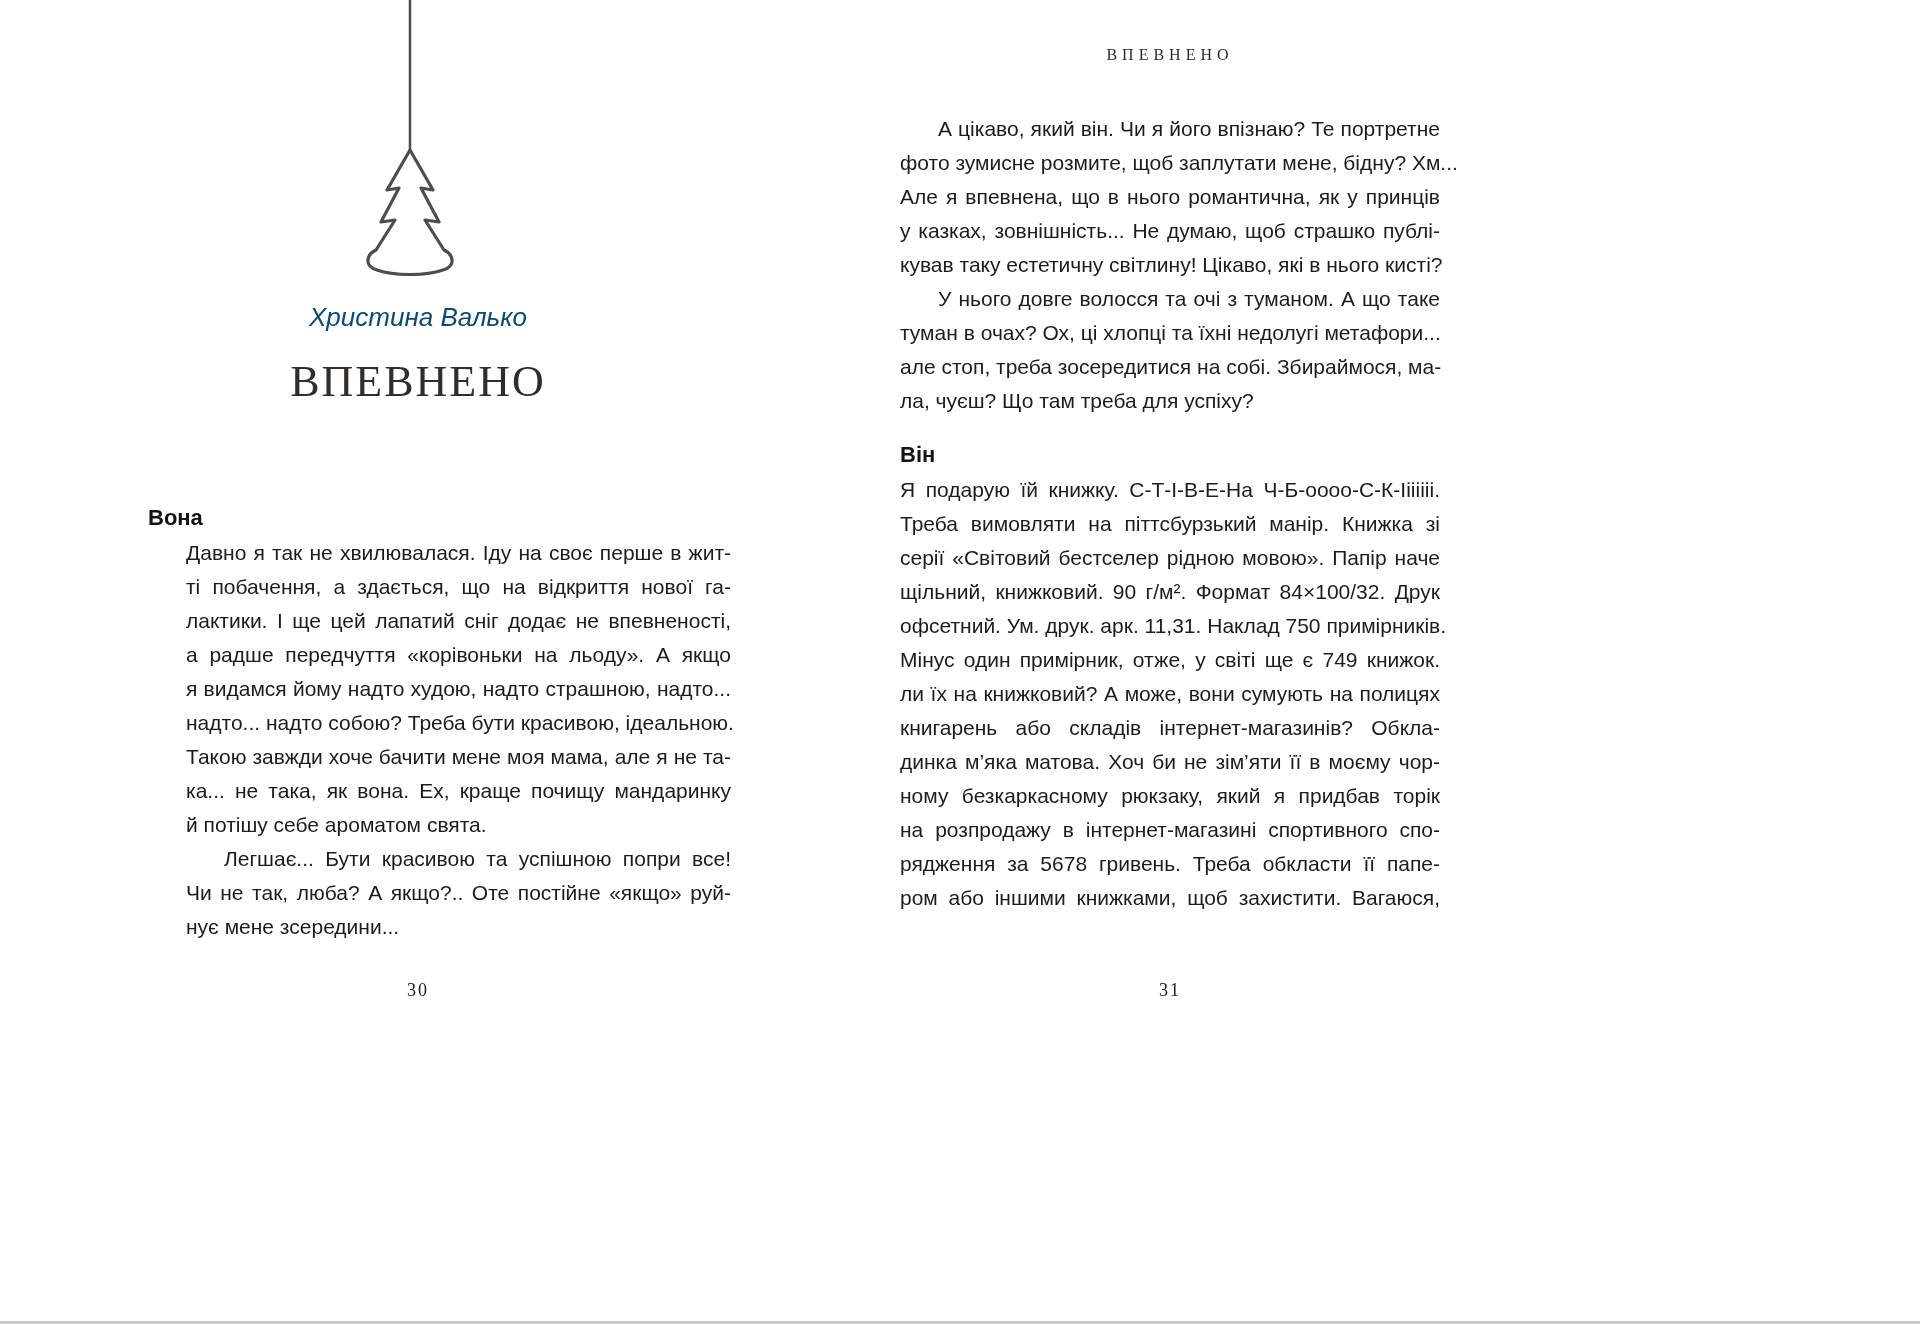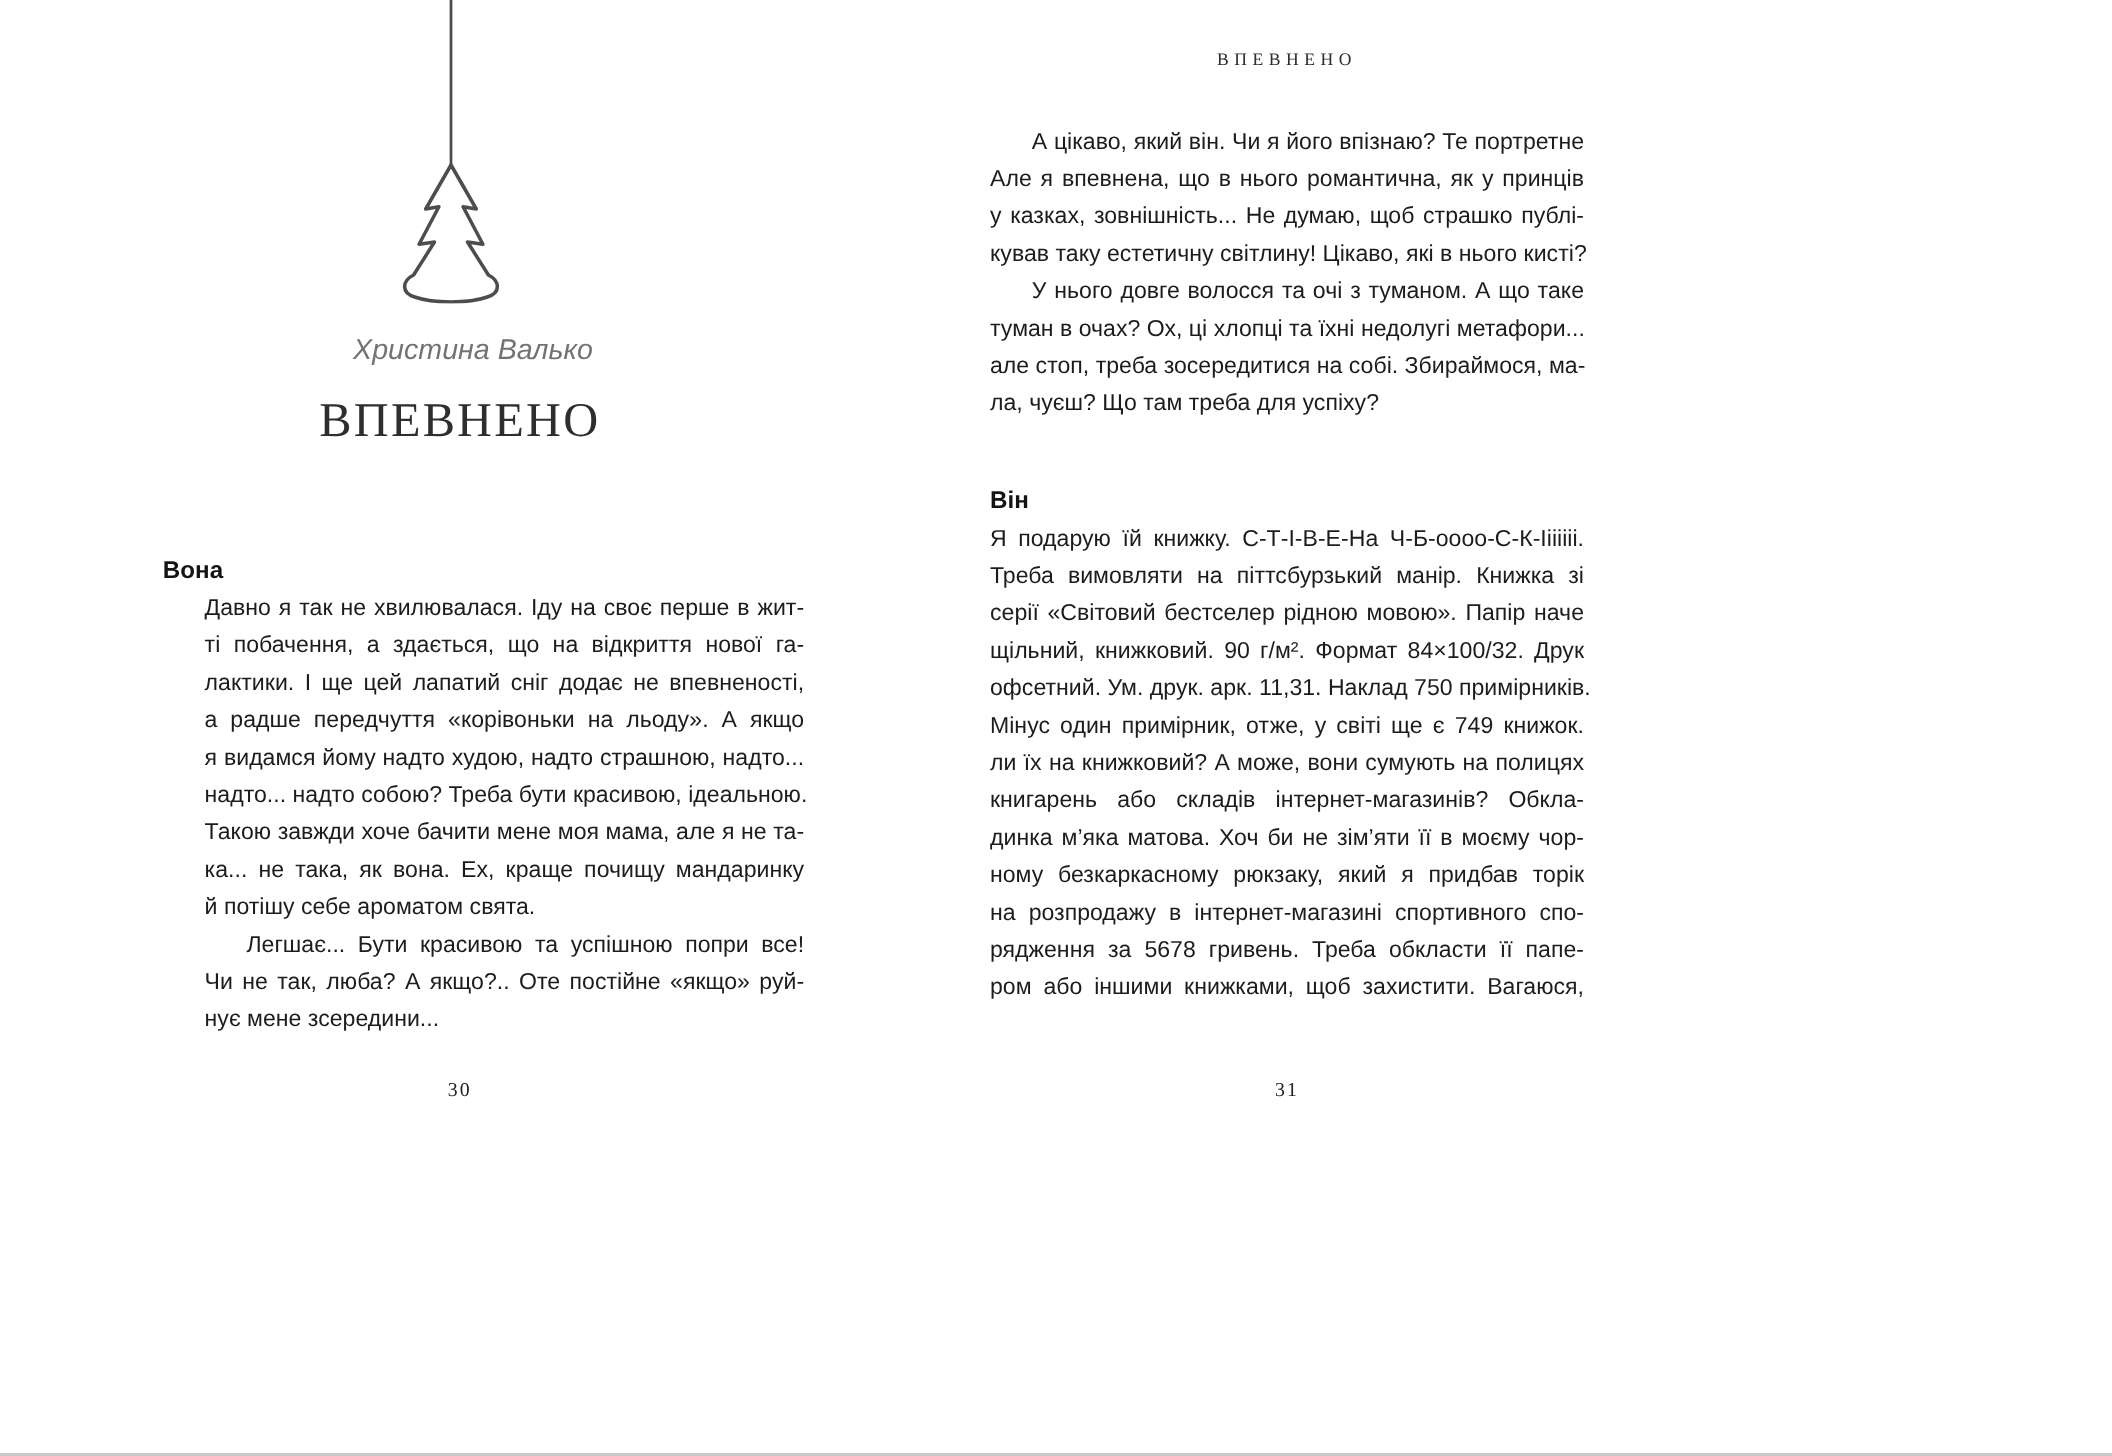--- a/index.html
+++ b/index.html
@@ -19,25 +19,25 @@
     background: #c9c9c9;
   }
   
   .ornament {
     position: absolute;
     left: 350px; top: 0;
     width: 120px; height: 276px;
   }
   .author {
     position: absolute;
-    left: 160px; top: 302px; width: 540px;
+    left: 148px; top: 302px; width: 540px;
     text-align: center;
     font-style: italic;
     font-size: 26px;
-    color: #737373;
+    color: #0c4a6e;
   }
   .book-title {
     position: absolute;
     left: 148px; top: 356px; width: 540px;
     text-align: center;
     font-family: "Liberation Serif", serif;
     font-size: 44px;
     letter-spacing: 2px;
     color: #312d2a;
   }
@@ -117,20 +117,21 @@
 
     <div class="folio folio-left">30</div>
   </div>
 
   <div>
 
     <div class="running-header">ВПЕВНЕНО</div>
 
     <div class="body-col body-right-top">
         <div class="line j ind">А цікаво, який він. Чи я його впізнаю? Те портретне</div>
+        <div class="line j">фото зумисне розмите, щоб заплутати мене, бідну? Хм...</div>
         <div class="line j">Але я впевнена, що в нього романтична, як у принців</div>
         <div class="line j">у казках, зовнішність... Не думаю, щоб страшко публі-</div>
         <div class="line">кував таку естетичну світлину! Цікаво, які в нього кисті?</div>
         <div class="line j ind">У нього довге волосся та очі з туманом. А що таке</div>
         <div class="line j">туман в очах? Ох, ці хлопці та їхні недолугі метафори...</div>
         <div class="line j">але стоп, треба зосередитися на собі. Збираймося, ма-</div>
         <div class="line">ла, чуєш? Що там треба для успіху?</div>
       </div>
 
     <div class="section-heading heading-right">Він</div>

